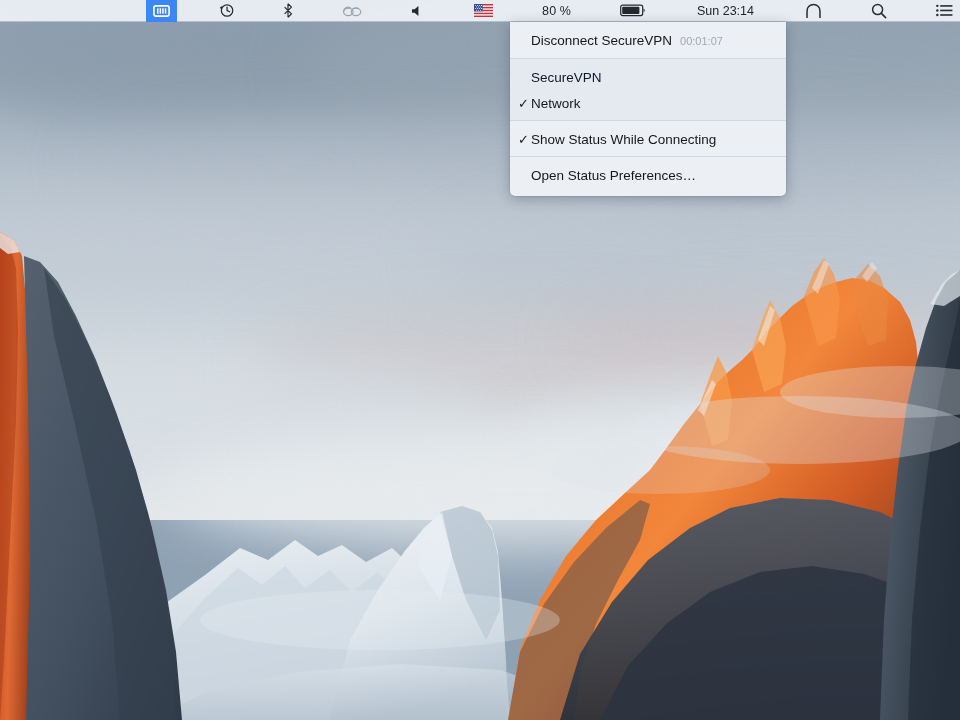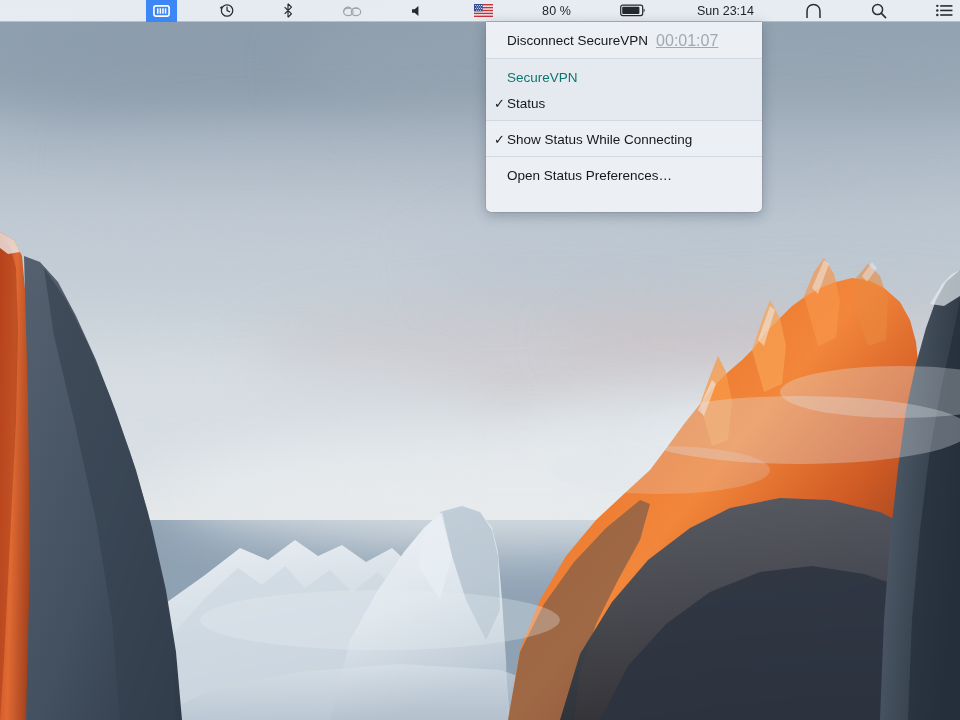--- a/index.html
+++ b/index.html
@@ -49,40 +49,40 @@
   .mb-item {
     height:22px; display:flex; align-items:center; justify-content:center;
     padding:0 7px; color:#1f1f23; font-size:12.5px; line-height:22px;
   }
   .mb-item.active { background:#3c86f5; }
   .mb-text { font-size:12.5px; color:#22252a; letter-spacing:.1px; }
   .mb-time { padding:0 9px; font-size:12.5px; color:#22252a; }
 
   
   #vpnmenu {
-    position:absolute; left:486px; top:22px; width:276px;
+    position:absolute; left:510px; top:22px; width:276px;
     background:#eceff3;
     border-radius:0 0 5px 5px;
     box-shadow:0 3px 13px rgba(40,55,70,0.32), 0 0 0 .5px rgba(120,135,150,.45);
     z-index:50; overflow:hidden;
-    padding-bottom:20px;
+    padding-bottom:4px;
     font-size:13.5px;
   }
   .sec { position:relative; }
   .sec.tinted { background:#e4eaf0; }
   .sep { height:1px; background:#d2d8df; }
   .row {
     height:26px; display:flex; align-items:center;
     padding-left:6px; color:#16181c; white-space:nowrap;
   }
   .row.top { height:27px; }
   .chk { width:15px; text-align:center; font-size:13px; color:#16181c; }
   .lbl { font-size:13.5px; }
-  .lbl.dim { color:#0f766e; }
-  .timer { color:#a2a8b0; margin-left:8px; font-size:16px;text-decoration:underline; }
+  .lbl.dim { color:#0f172a; }
+  .timer { color:#a2a8b0; margin-left:8px; font-size:11px; }
   .pad-top { padding-top:5px; }
   .pad-bot { padding-bottom:4px; }
 </style>
 </head>
 <body>
 
 <div id="desktop">
   <div class="sky"></div>
   <div class="cl cl1"></div>
   <div class="cl cl2"></div>
@@ -323,21 +323,21 @@
       </div>
     </div>
     <div class="sep"></div>
     <div class="sec tinted pad-top pad-bot" style="background: rgb(228, 234, 240);">
       <div class="row">
         <span class="chk"></span>
         <span class="lbl dim">SecureVPN</span>
       </div>
       <div class="row">
         <span class="chk">✓</span>
-        <span class="lbl">Status</span>
+        <span class="lbl">Network</span>
       </div>
     </div>
     <div class="sep"></div>
     <div class="sec pad-top pad-bot">
       <div class="row">
         <span class="chk">✓</span>
         <span class="lbl">Show Status While Connecting</span>
       </div>
     </div>
     <div class="sep"></div>

